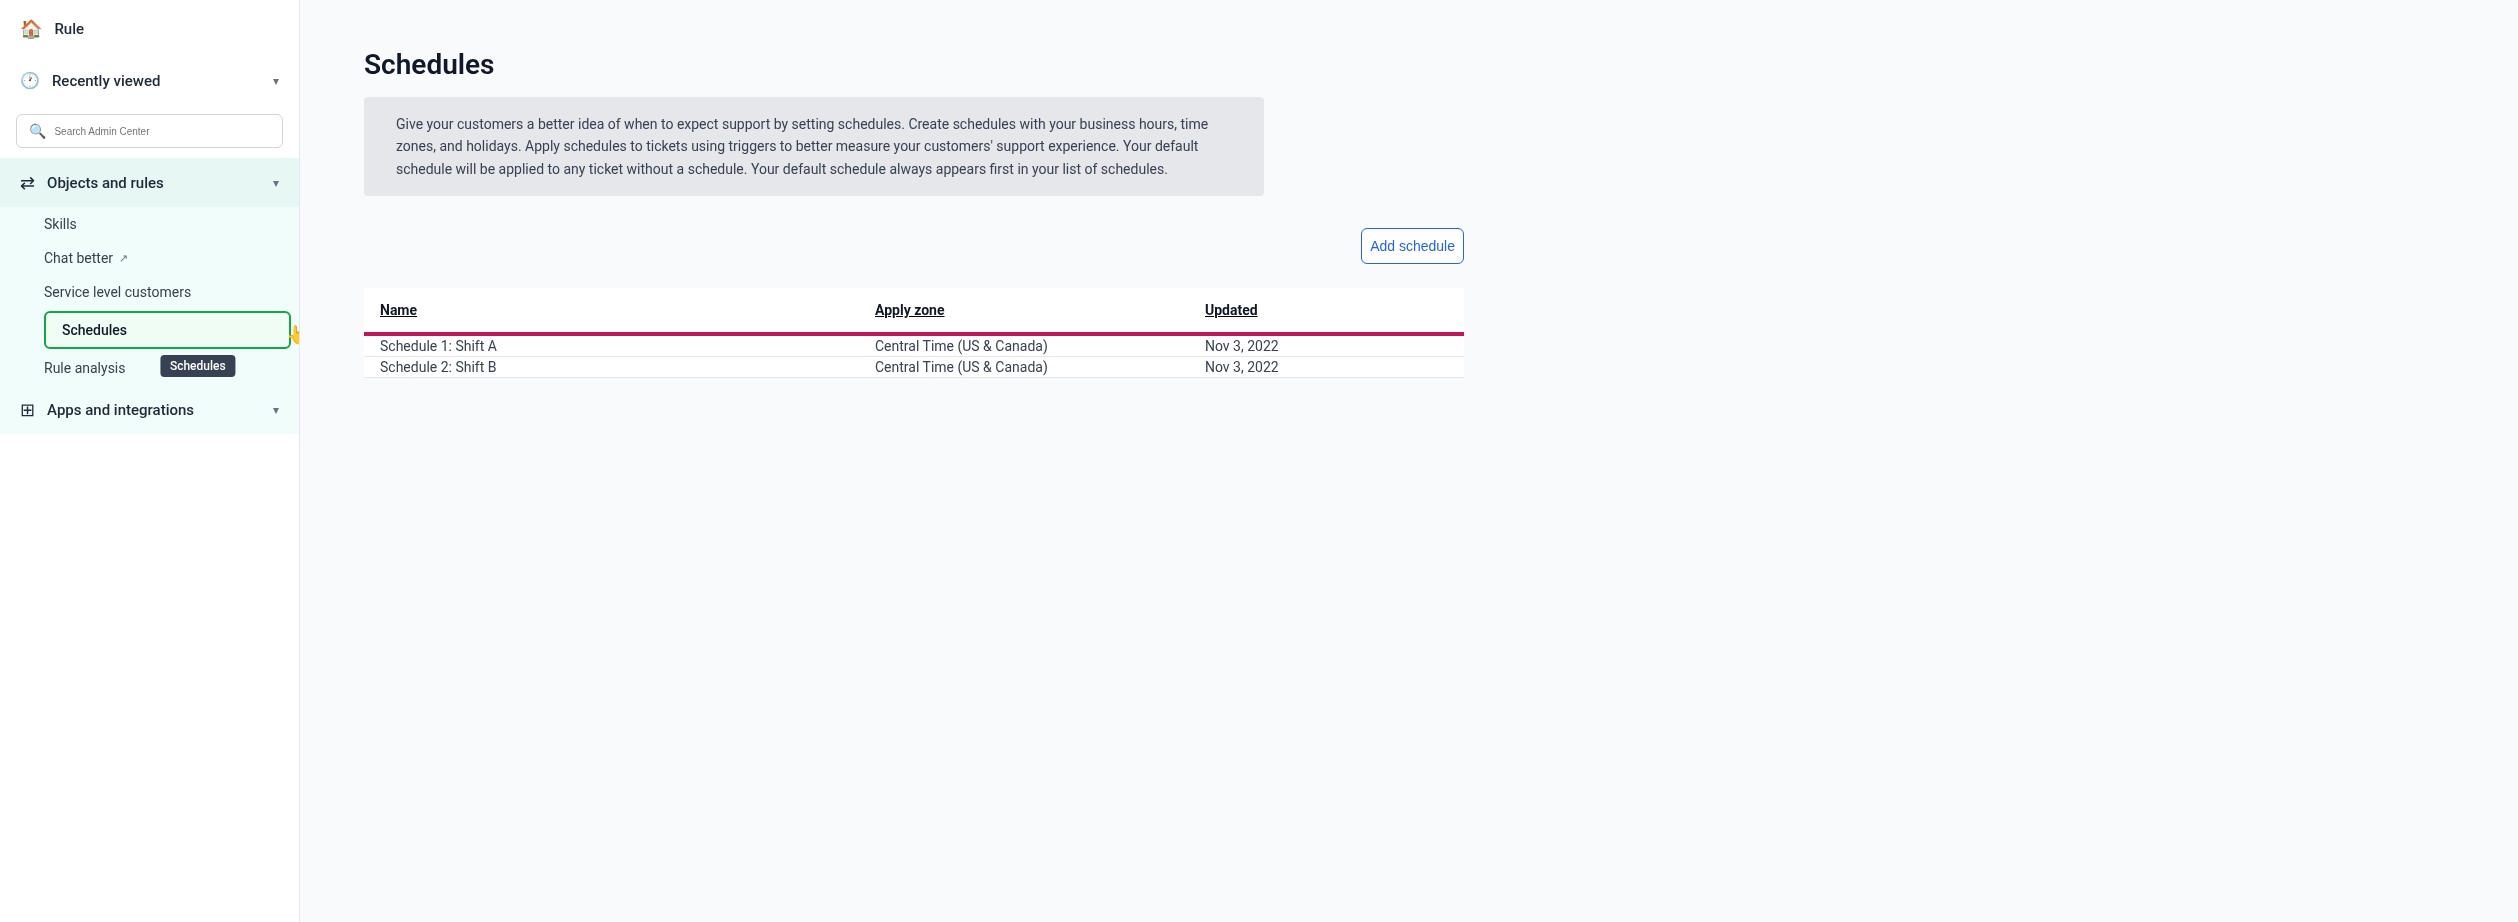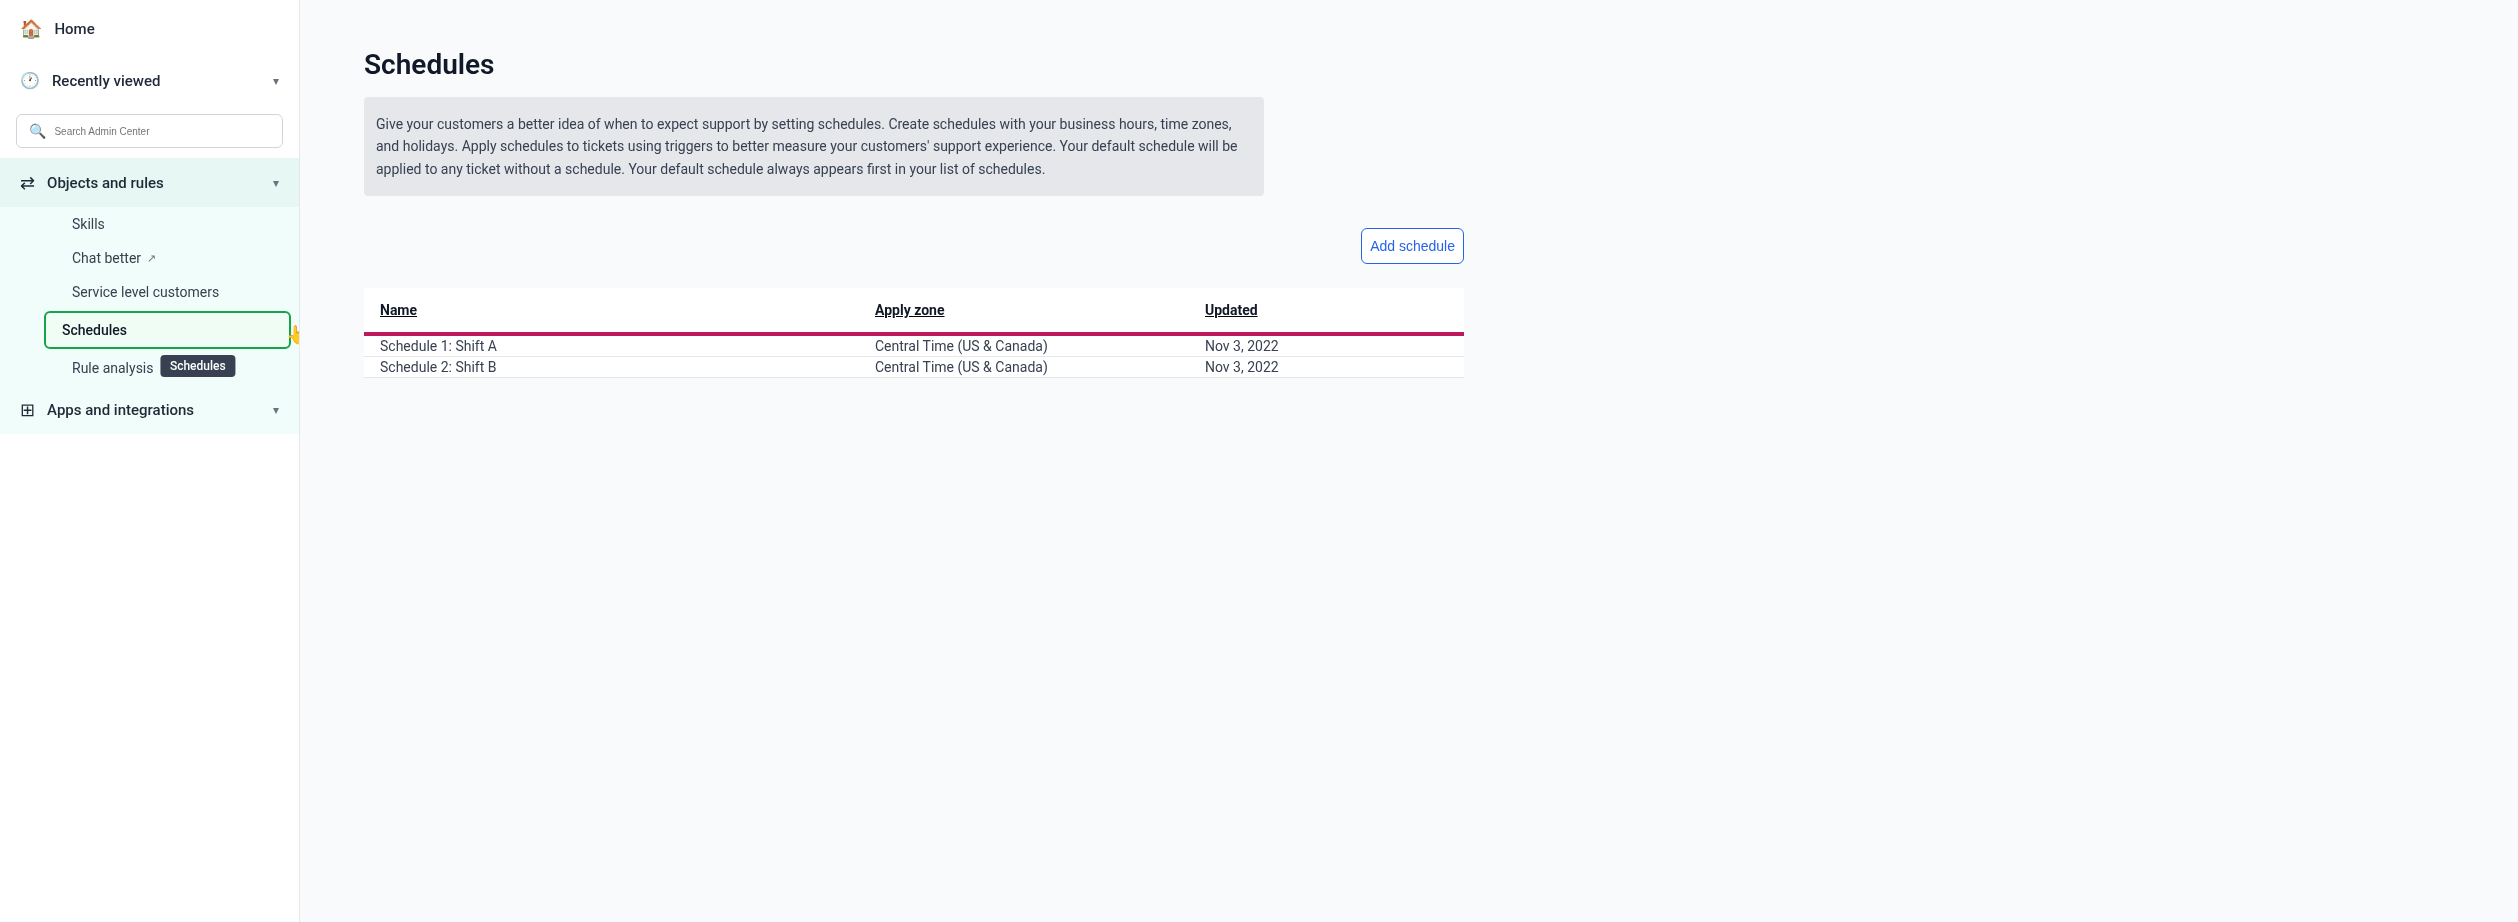--- a/index.html
+++ b/index.html
@@ -67,21 +67,20 @@
     }
     .sidebar-sub-item {
       padding: 9px 20px 9px 0;
       font-size: 14px;
       color: #374151;
       cursor: pointer;
       display: flex;
       align-items: center;
       gap: 4px;
       position: relative;
-      margin-left: 28px;
     }
 
     .sidebar-sub-item.active {
       background: #f0fdf4;
       border: 2px solid #16a34a;
       border-radius: 6px;
       padding: 9px 16px 9px 16px;
       margin: 2px 8px 2px 0;
       color: #111827;
       font-weight: 500;
@@ -124,21 +123,21 @@
 
     .page-title {
       font-size: 28px;
       font-weight: 600;
       color: #111827;
       margin-bottom: 16px;
     }
 
     .page-description {
       background: #e5e7eb;
-      padding: 16px 12px;
+      padding: 16px 32px;
       border-radius: 4px;
       font-size: 14px;
       color: #374151;
       line-height: 1.6;
       max-width: 900px;
       margin-bottom: 32px;
     }
 
     .toolbar {
       display: flex;
@@ -208,21 +207,21 @@
       font-size: 18px;
     }
   </style>
 </head>
 <body>
 
 <nav class="sidebar">
 
   <div class="sidebar-item-home">
     <span class="icon-home">🏠</span>
-    <span>Home</span>
+    <span>Rule</span>
   </div>
 
   <div class="sidebar-section-header">
     <div class="left">
       <span class="icon-clock">🕐</span>
       <span>Recently viewed</span>
     </div>
     <span class="icon-chevron">▾</span>
   </div>
 

